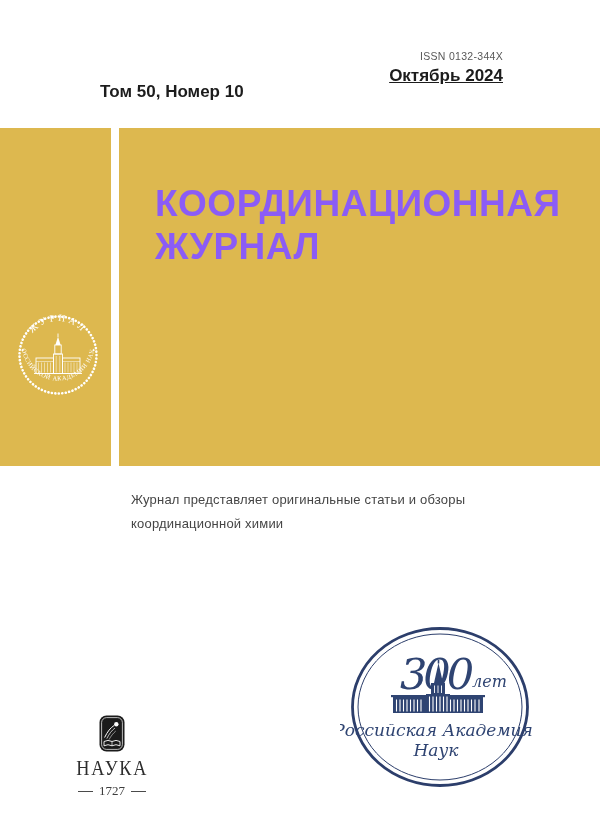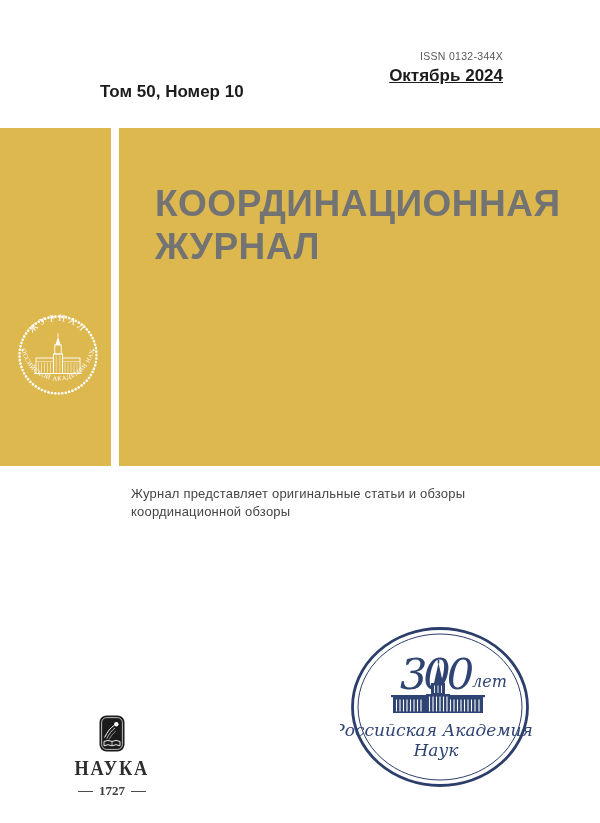--- a/index.html
+++ b/index.html
@@ -25,34 +25,34 @@
     position:absolute;left:0;top:128px;width:111px;height:338px;
     background:#DDB84F;
   }
   .gold-main{
     position:absolute;left:119px;top:128px;width:481px;height:338px;
     background:#DDB84F;
   }
   .journal-seal{position:absolute;left:8px;top:177px;width:100px;height:100px;}
   .cover-title{
     position:absolute;left:155px;top:182px;
-    font-size:37px;line-height:43px;font-weight:bold;color:#737373;
+    font-size:37px;line-height:43px;font-weight:bold;color:#8b5cf6;
     letter-spacing:.5px;white-space:nowrap;
   }
   .cover-title span{display:block;}
   
   .description{
     position:absolute;left:131px;top:485px;
     font-size:13px;line-height:17.7px;color:#454545;letter-spacing:.2px;
   }
-  .description span{display:block;}
+  .description span{display:block;margin-top:6px;}
   
   .publisher{
     position:absolute;left:42px;top:715px;width:140px;
-    display:flex;flex-direction:column;align-items:center;font-weight:bold;
+    display:flex;flex-direction:column;align-items:center;
   }
   .publisher .emblem{width:26px;height:37px;}
   .publisher .pub-name{
     margin-top:4px;font-family:"Liberation Serif",serif;
     font-size:21px;letter-spacing:2px;color:#2e2e2e;
     transform:scaleX(.87);transform-origin:center;white-space:nowrap;
   }
   .publisher .year-row{
     margin-top:2px;display:flex;align-items:center;gap:6px;
     font-family:"Liberation Serif",serif;font-size:13px;color:#3d3d3d;
@@ -119,21 +119,21 @@
 
   <div class="gold-main"></div>
 
   <div class="cover-title">
     <span>КООРДИНАЦИОННАЯ</span>
     <span>ЖУРНАЛ</span>
   </div>
 
   <div class="description">
     <span>Журнал представляет оригинальные статьи и обзоры</span>
-    <span>координационной обзоры</span>
+    <span>координационной химии</span>
   </div>
 
   <div class="publisher">
     <svg class="emblem" viewBox="0 0 26 37">
       <rect x="0.5" y="0.5" width="25" height="36" rx="7" fill="#1b1b1b"></rect>
       <rect x="2.6" y="2.6" width="20.8" height="31.8" rx="5" fill="none" stroke="#ffffff" stroke-width="0.7"></rect>
 
       <circle cx="17.3" cy="9.2" r="2.2" fill="#ffffff"></circle>
       <path d="M5.6,22.5 C8.5,16.5 11.5,12.8 15.2,10.4" stroke="#ffffff" stroke-width="1" fill="none"></path>
       <path d="M7.8,23.6 C10.3,18.6 12.8,15.4 16,13" stroke="#ffffff" stroke-width="0.7" fill="none"></path>

